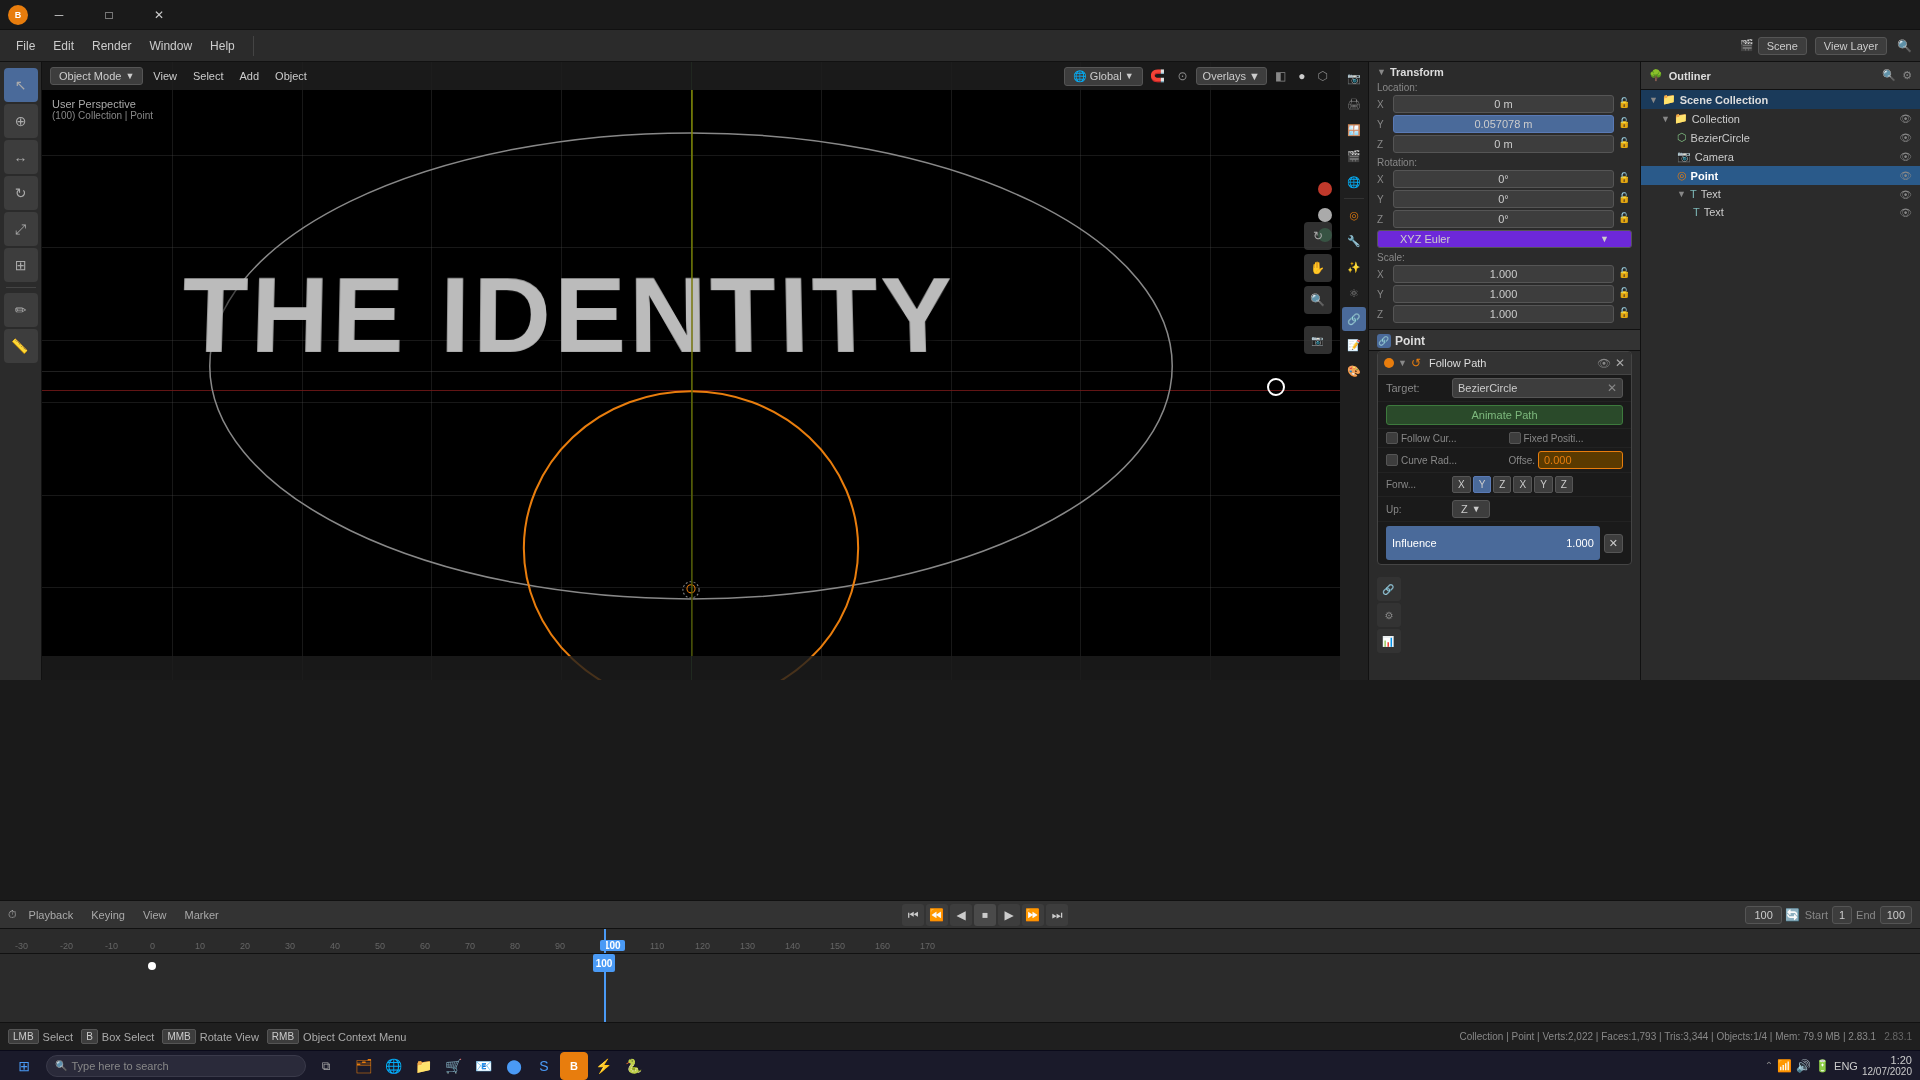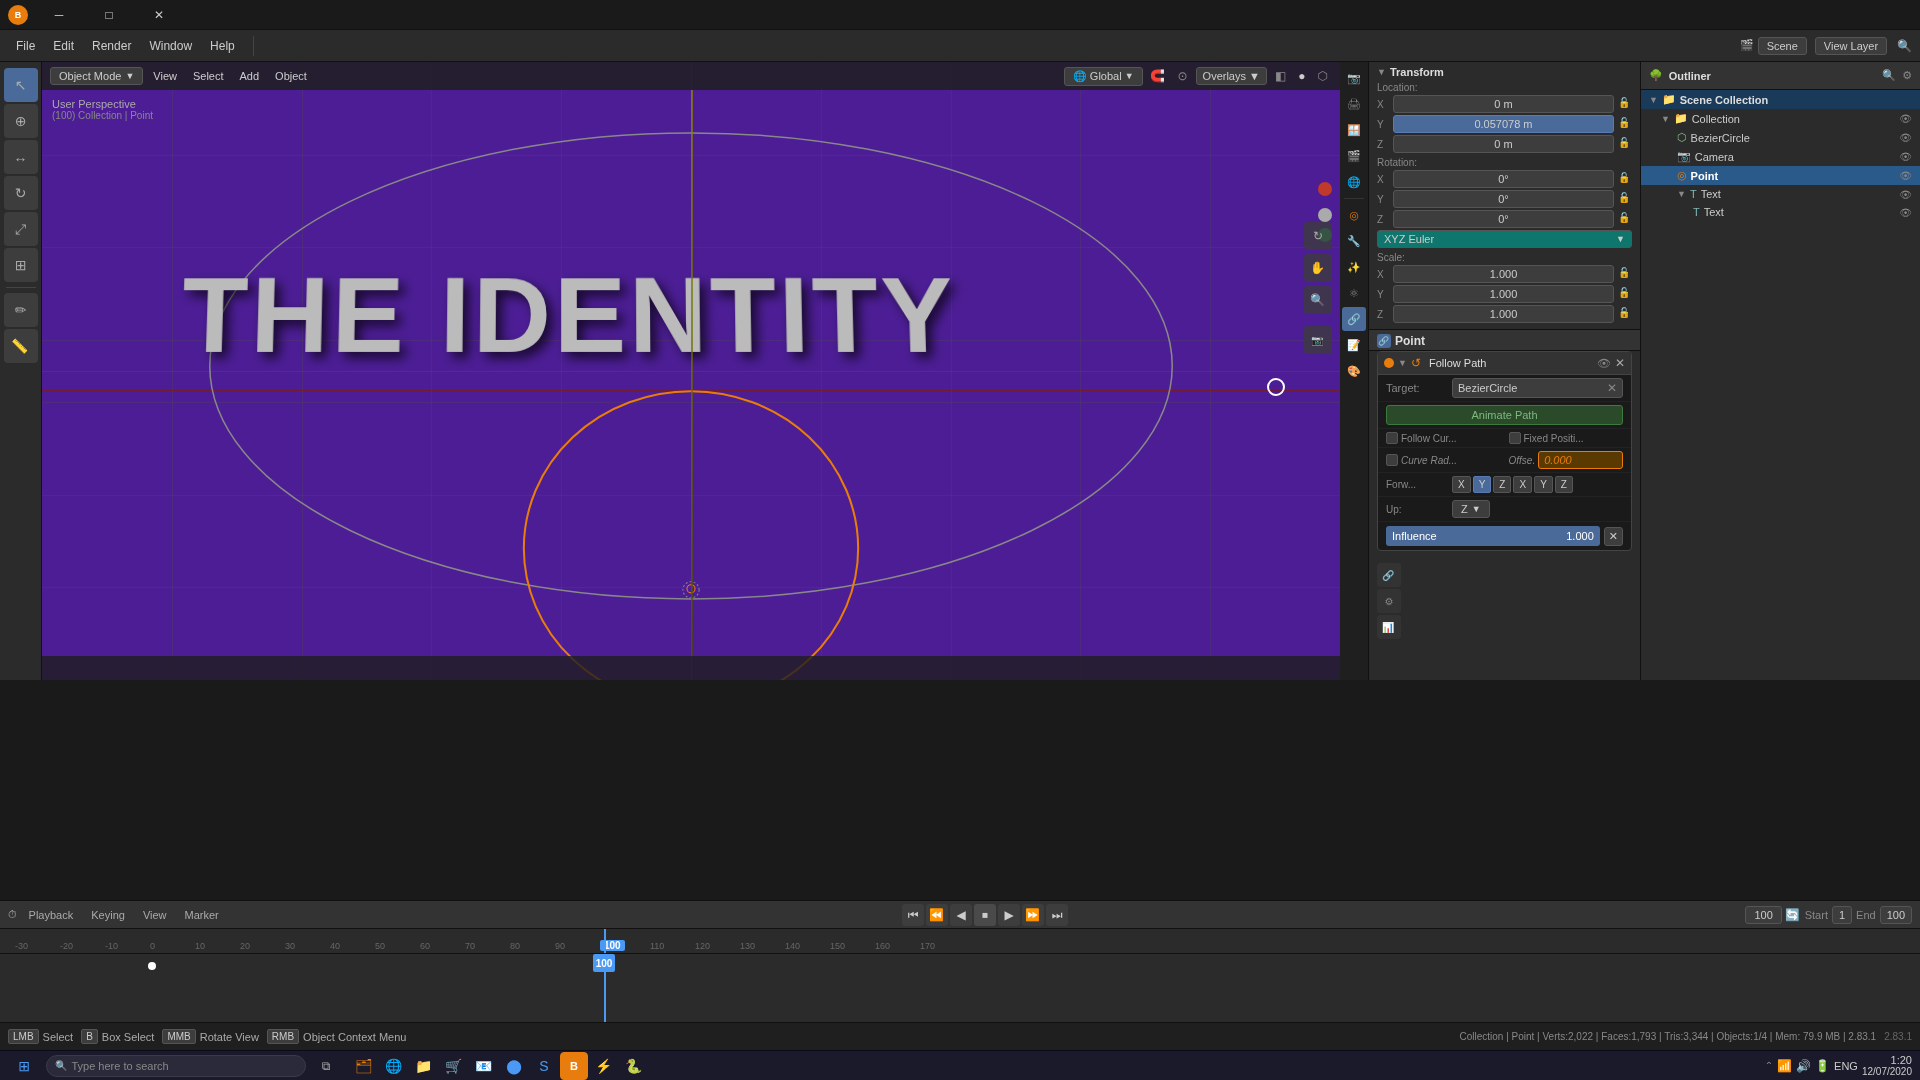--- a/index.html
+++ b/index.html
@@ -200,21 +200,21 @@
       flex: 1;
     }
     .influence-row {
       display: flex;
       align-items: center;
       gap: 4px;
       padding: 4px 8px;
     }
     .influence-bar {
       flex: 1;
-      height: 20px;
+      height: 34px;
       background: #4a6a9a;
       border-radius: 3px;
       display: flex;
       align-items: center;
       padding: 0 6px;
       justify-content: space-between;
       font-size: 11px;
       color: white;
     }
     .props-icon-btn {
@@ -430,21 +430,21 @@
       <div class="tool-btn" title="Cursor">⊕</div>
       <div class="tool-btn" title="Move">↔</div>
       <div class="tool-btn" title="Rotate">↻</div>
       <div class="tool-btn" title="Scale">⤢</div>
       <div class="tool-btn" title="Transform">⊞</div>
       <div style="width:30px;height:1px;background:#444;margin:3px 0;"></div>
       <div class="tool-btn" title="Annotate">✏</div>
       <div class="tool-btn" title="Measure">📏</div>
     </div>
 
-    <div id="viewport" style="flex:1;background:#4c1d95;position:relative;overflow:hidden;">
+    <div id="viewport" style="flex:1;background:#000000;position:relative;overflow:hidden;">
 
       <div id="viewport-header" style="position:absolute;top:0;left:0;right:0;height:28px;background:rgba(30,30,30,0.85);display:flex;align-items:center;padding:0 8px;gap:4px;z-index:10;">
 
         <div style="background:#3d3d3d;border:1px solid #555;border-radius:3px;padding:2px 8px;font-size:11px;color:#ccc;cursor:pointer;display:flex;align-items:center;gap:4px;">
           <span>Object Mode</span>
           <span style="font-size:9px;">▼</span>
         </div>
         <span class="viewport-menu-item">View</span>
         <span class="viewport-menu-item">Select</span>
         <span class="viewport-menu-item">Add</span>
@@ -583,21 +583,21 @@
             <div class="prop-value">0°</div>
             <span class="prop-lock">🔓</span>
           </div>
           <div class="prop-row">
             <span class="prop-axis">Z</span>
             <div class="prop-value">0°</div>
             <span class="prop-lock">🔓</span>
           </div>
 
           <div class="prop-row" style="margin-top:2px;">
-            <div style="flex:1;background:#0f766e;border:1px solid #555;border-radius:3px;padding:2px 6px;font-size:11px;color:#ccc;cursor:pointer;display:flex;align-items:center;justify-content:space-between;">
+            <div style="flex:1;background:#6d28d9;border:1px solid #555;border-radius:3px;padding:2px 22px;font-size:11px;color:#ccc;cursor:pointer;display:flex;align-items:center;justify-content:space-between;">
               <span>XYZ Euler</span>
               <span style="font-size:9px;">▼</span>
             </div>
           </div>
 
           <div style="font-size:10px;color:#888;margin:4px 0 2px 0;">Scale:</div>
           <div class="prop-row">
             <span class="prop-axis">X</span>
             <div class="prop-value">1.000</div>
             <span class="prop-lock">🔓</span>
@@ -648,21 +648,21 @@
               <div style="display:flex;align-items:center;gap:3px;flex:1;">
                 <div class="fp-check"></div>
                 <span style="font-size:10px;color:#888;">Follow Cur...</span>
               </div>
               <div style="display:flex;align-items:center;gap:3px;flex:1;">
                 <div class="fp-check"></div>
                 <span style="font-size:10px;color:#888;">Fixed Positi...</span>
               </div>
             </div>
 
-            <div class="fp-row" style="gap:8px;font-style:italic;">
+            <div class="fp-row" style="gap:8px;">
               <div style="display:flex;align-items:center;gap:3px;flex:1;">
                 <div class="fp-check"></div>
                 <span style="font-size:10px;color:#888;">Curve Rad...</span>
               </div>
               <div style="display:flex;align-items:center;gap:3px;flex:1;">
                 <span style="font-size:10px;color:#888;">Offse.</span>
                 <div class="fp-value orange-val" style="font-size:11px;text-align:center;">0.000</div>
               </div>
             </div>
 

